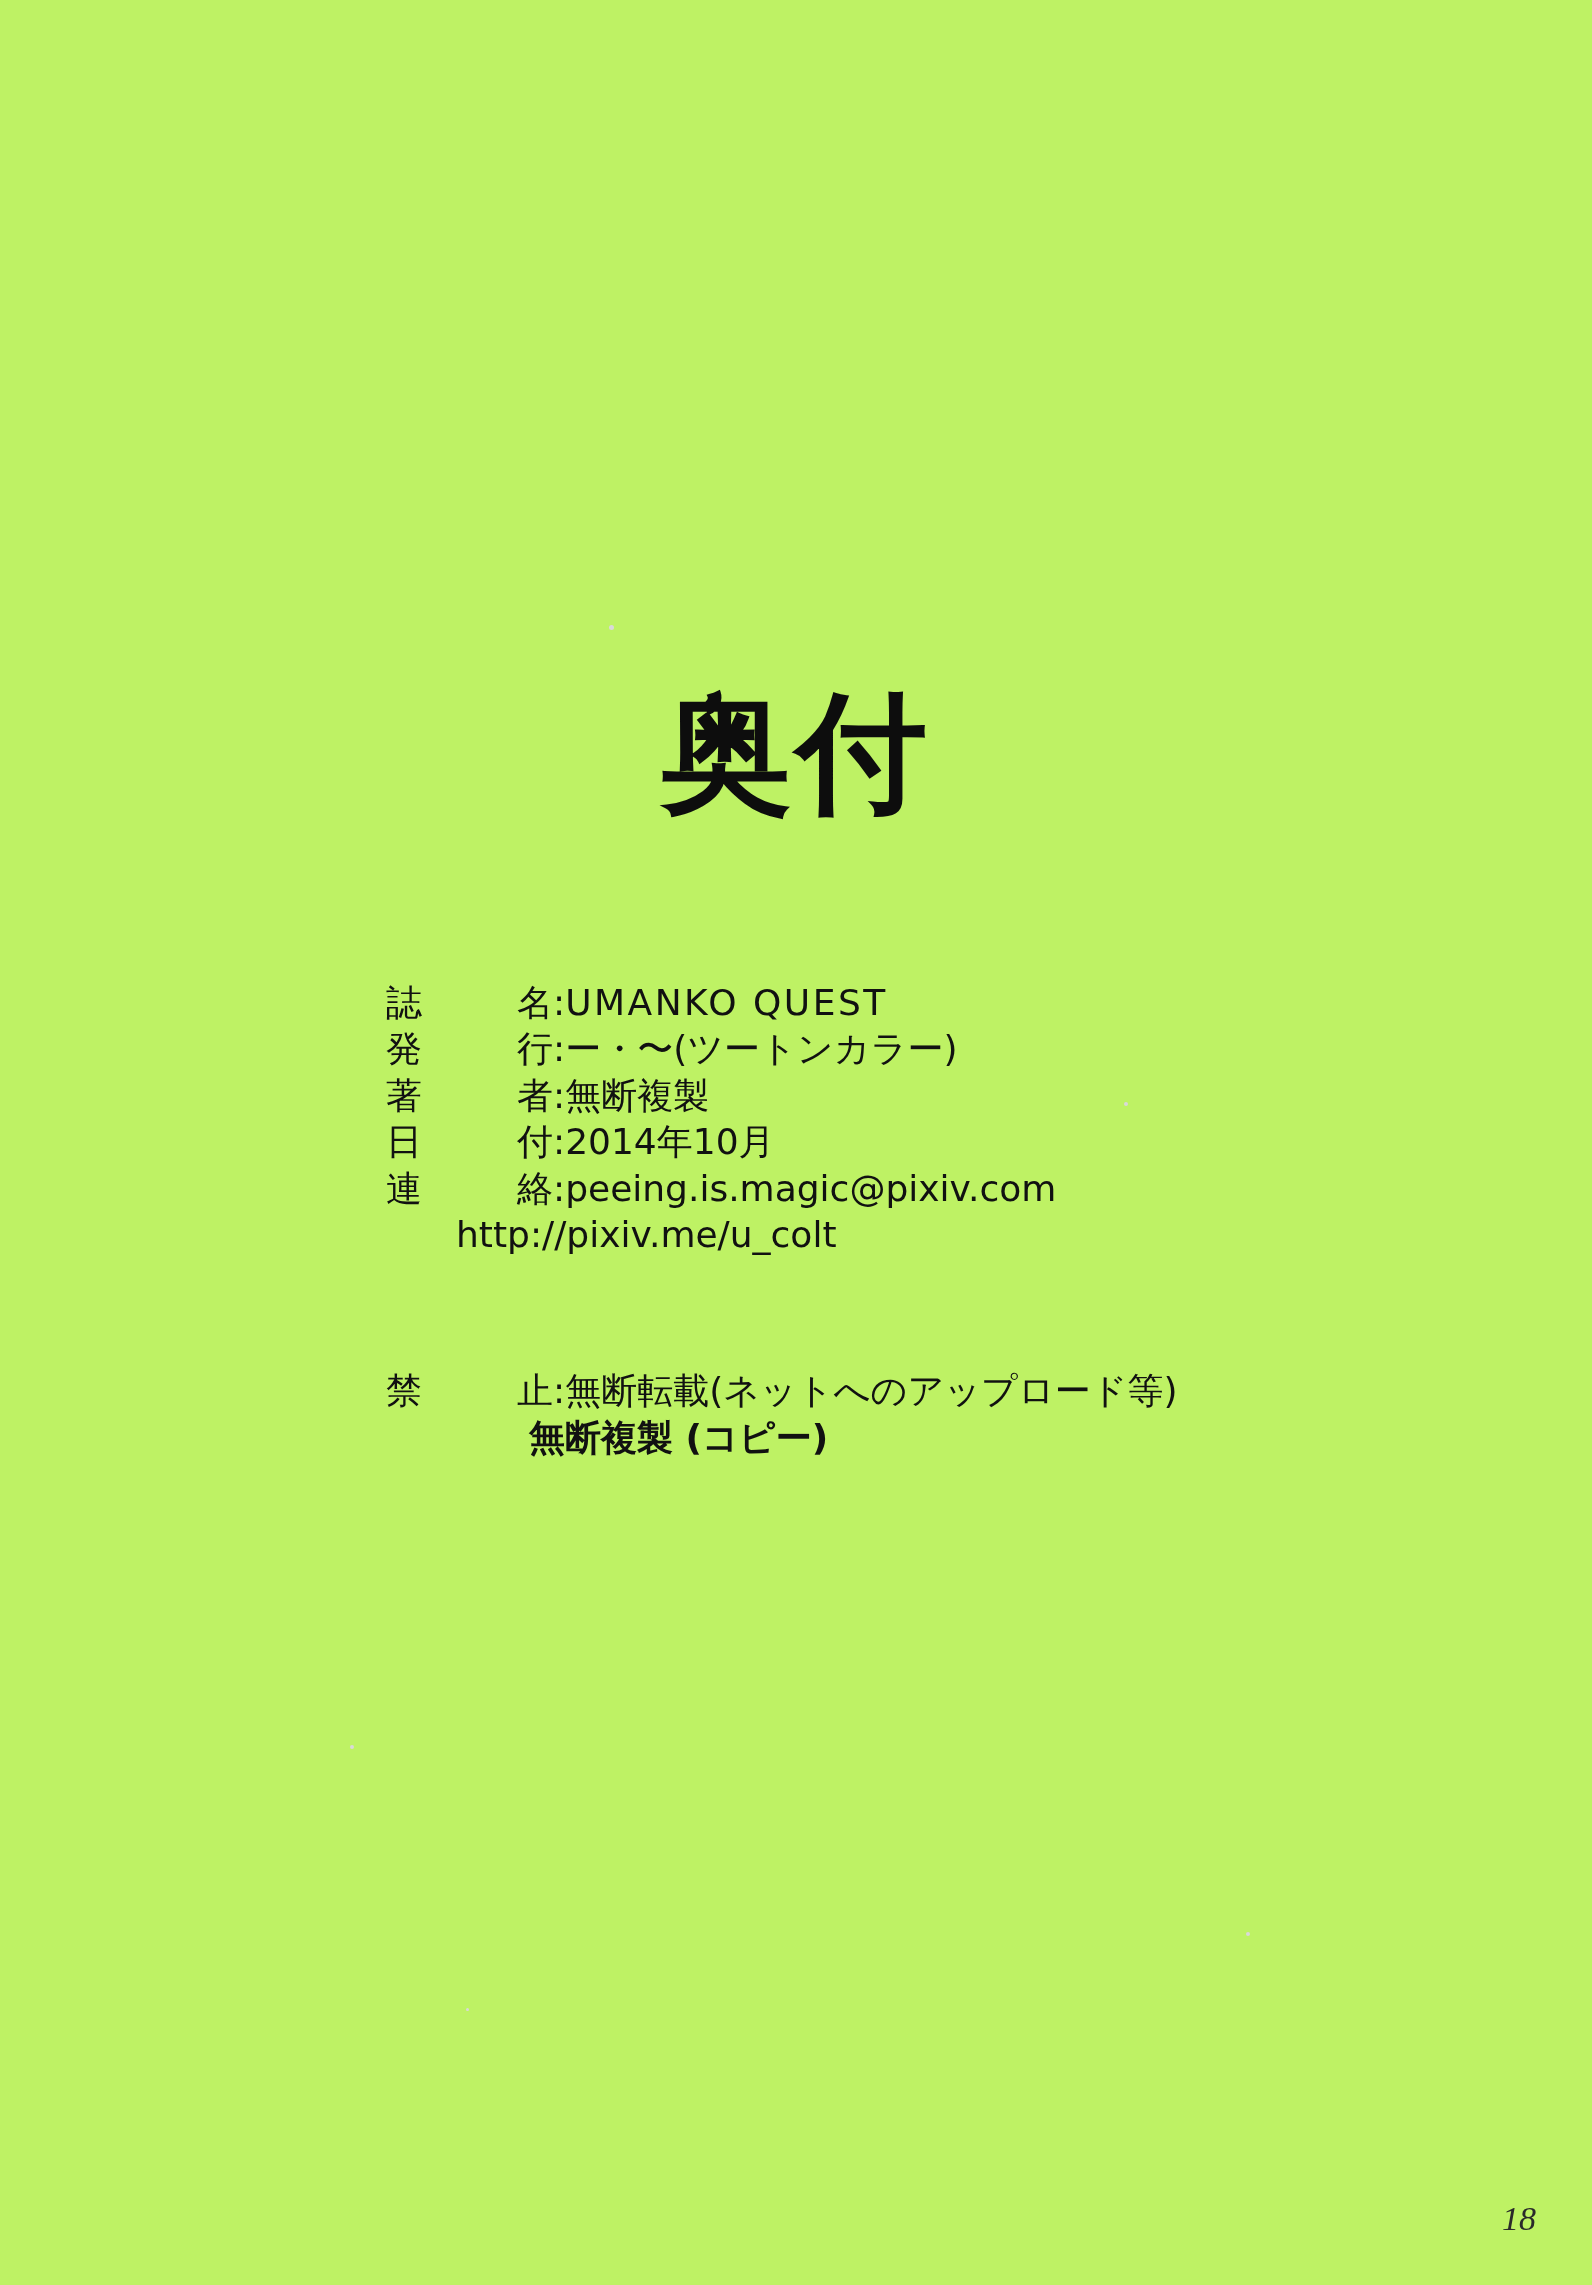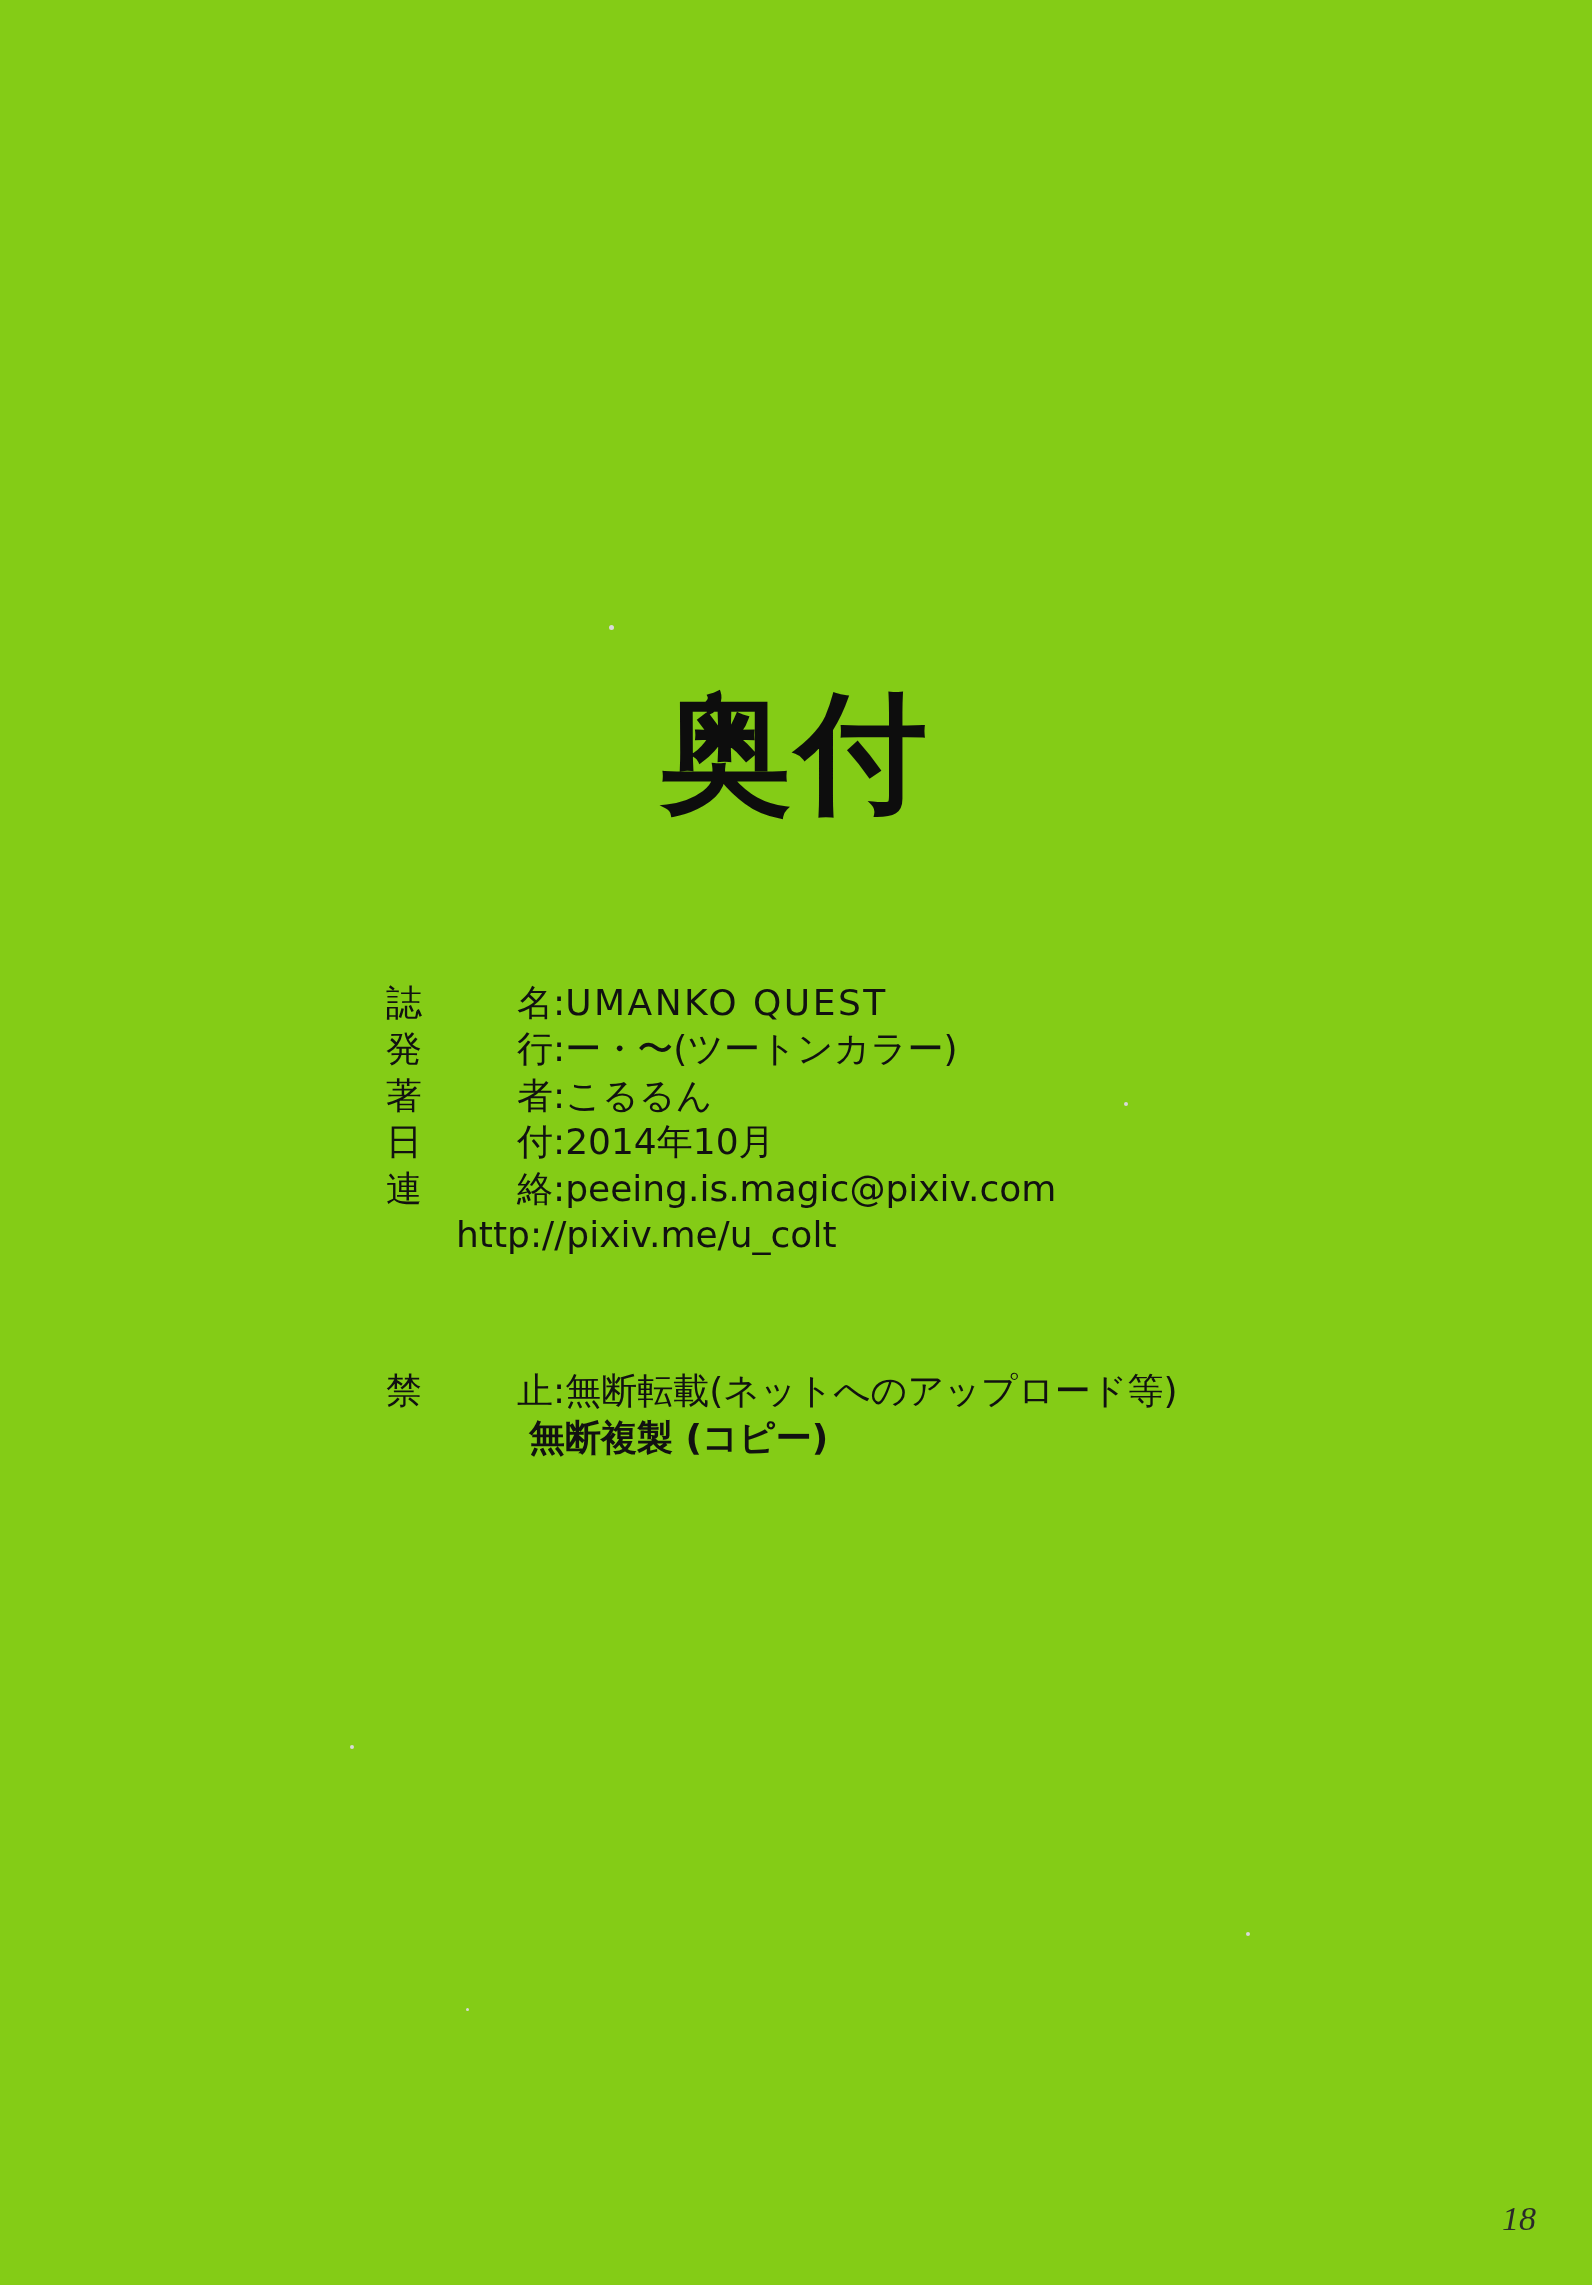--- a/index.html
+++ b/index.html
@@ -12,21 +12,21 @@
     height: 2286px;
     position: relative;
     font-family: "Liberation Sans", sans-serif;
     color: #1a1a1a;
     overflow: hidden;
   }
 
   .page {
     position: absolute;
     inset: 0;
-    background: #84cc16;
+    background: #bef264;
   }
 
   
   .colophon-title {
     position: absolute;
     top: 687px;
     left: 0;
     width: 1592px;
     text-align: center;
     font-family: "DejaVu Sans", sans-serif;
@@ -130,21 +130,21 @@
 
     <div class="credit-row">
       <span class="credit-label">発</span>
       <span class="credit-value">行:</span>
       <span class="credit-value">ー・〜(ツートンカラー)</span>
     </div>
 
     <div class="credit-row">
       <span class="credit-label">著</span>
       <span class="credit-value">者:</span>
-      <span class="credit-value">こるるん</span>
+      <span class="credit-value">無断複製</span>
     </div>
 
     <div class="credit-row">
       <span class="credit-label">日</span>
       <span class="credit-value">付:</span>
       <span class="credit-value">2014年10月</span>
     </div>
 
     <div class="credit-row">
       <span class="credit-label">連</span>

